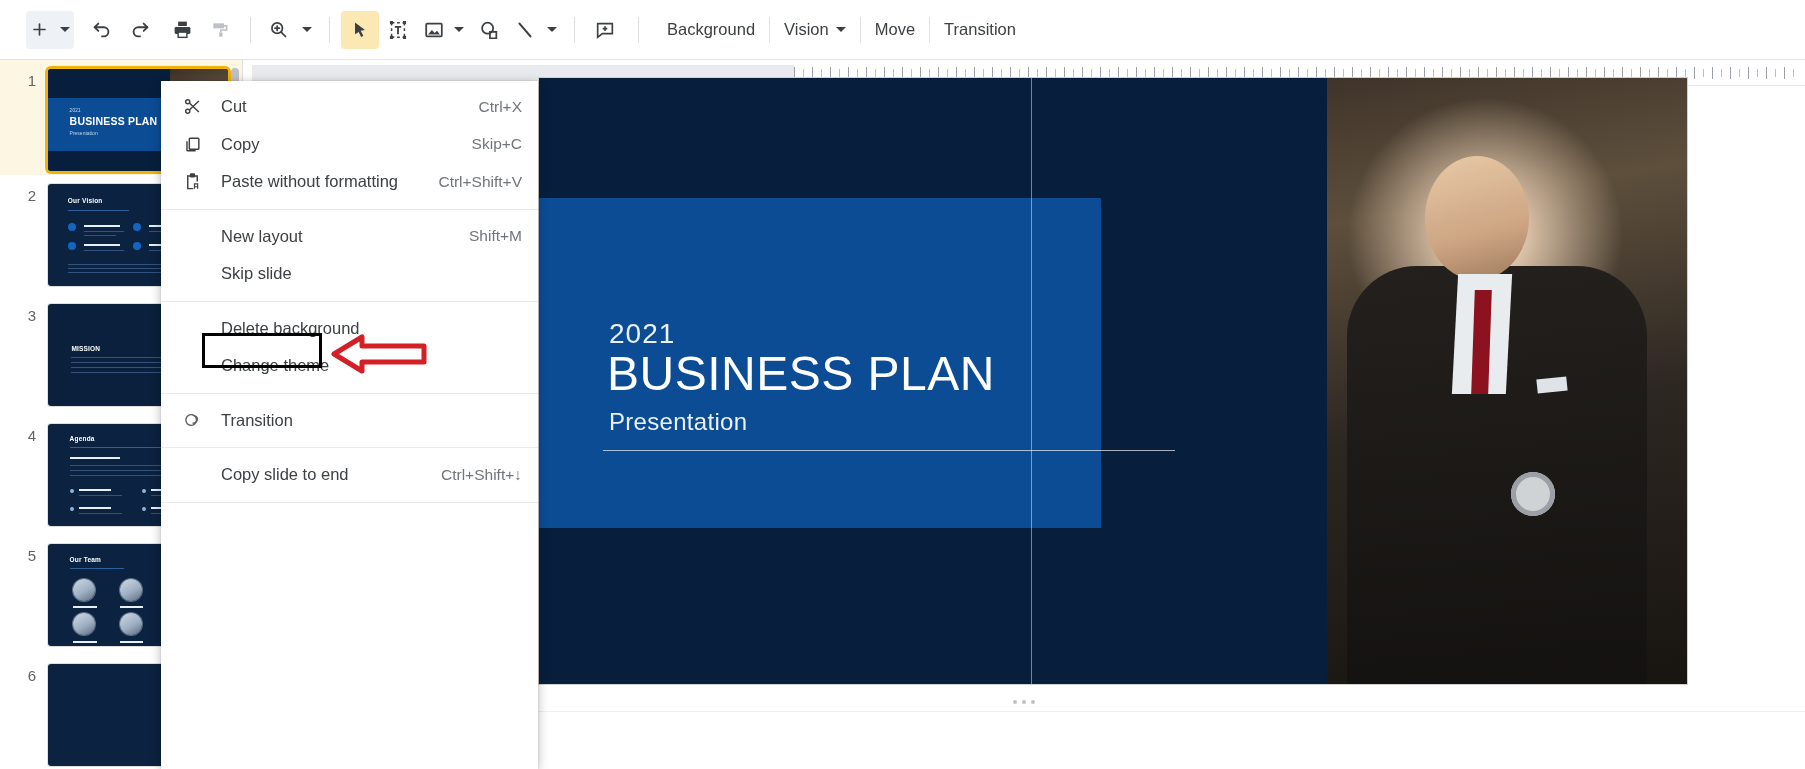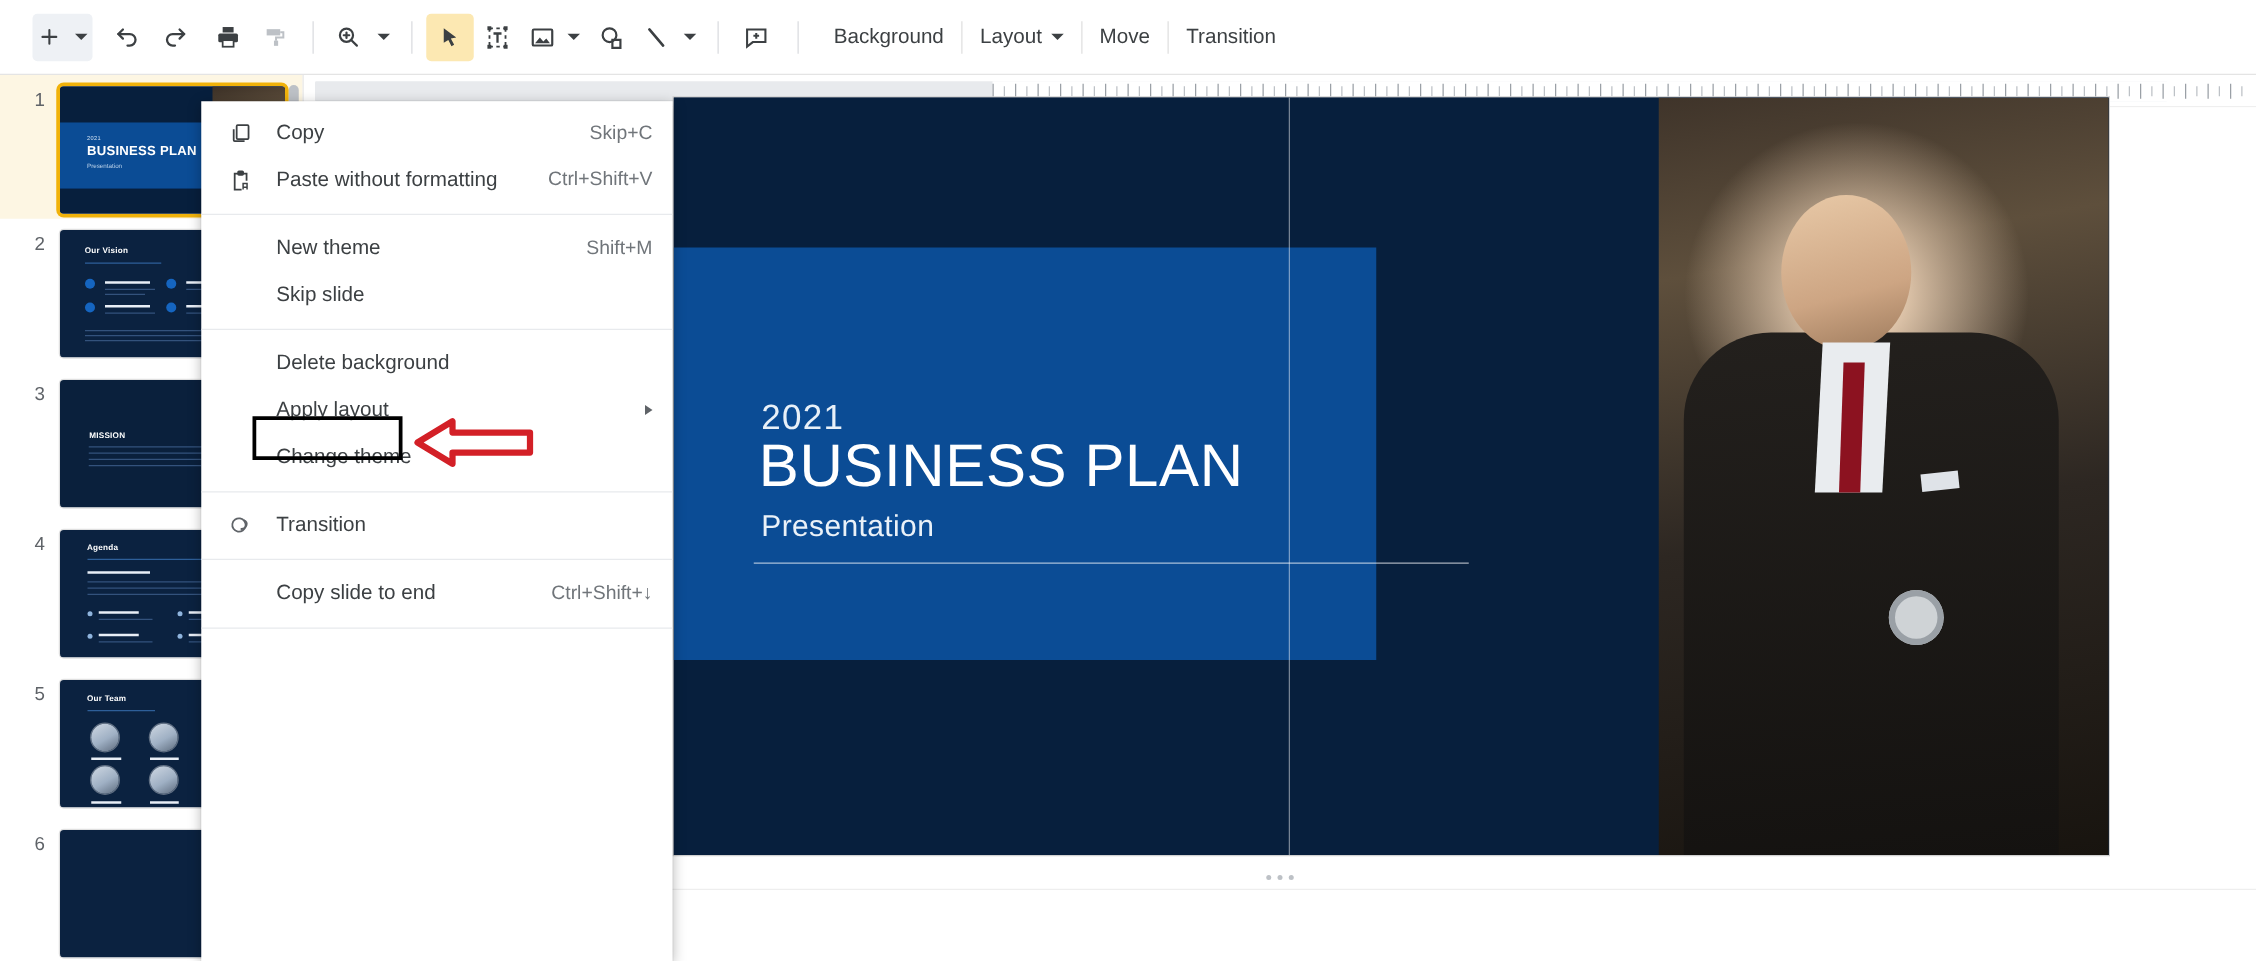--- a/index.html
+++ b/index.html
@@ -398,21 +398,21 @@
           <path d="M12 8v5M9.5 10.5h5" stroke-width="1.8"></path>
         </svg>
       </span>
     </div>
 
     <div class="tb-sep" style="margin-left:14px;margin-right:14px;"></div>
 
     <div class="tb-text">Background</div>
     <div class="tb-textsep"></div>
     <div class="tb-text">
-      <span>Layout</span>
+      <span>Vision</span>
       <span class="tb-caret" style="margin-left:7px;"></span>
     </div>
     <div class="tb-textsep"></div>
     <div class="tb-text">Move</div>
     <div class="tb-textsep"></div>
     <div class="tb-text">Transition</div>
   </div>
 
   <div class="filmstrip">
 
@@ -671,20 +671,31 @@
     <div class="canvas-dots">
       <span></span>
       <span></span>
       <span></span>
     </div>
     <div class="canvas-bottom"></div>
   </div>
 
   <div class="ctx">
 
+    <div class="ctx-item">
+      <span class="ctx-ico">
+        <svg width="19" height="19" viewBox="0 0 24 24" fill="none" stroke="#3c4043" stroke-width="1.8">
+          <circle cx="6" cy="18" r="2.6"></circle>
+            <circle cx="6" cy="6" r="2.6"></circle>
+          <path d="M8 7.5L20 19M8 16.5L20 5"></path>
+        </svg>
+      </span>
+      <span class="ctx-label">Cut</span>
+      <span class="ctx-short">Ctrl+X</span>
+    </div>
 
     <div class="ctx-item">
       <span class="ctx-ico">
         <svg width="19" height="19" viewBox="0 0 24 24" fill="none" stroke="#3c4043" stroke-width="1.8">
           <rect x="8" y="4" width="12" height="14" rx="1"></rect>
             <path d="M5 8v11a1 1 0 0 0 1 1h10"></path>
         </svg>
       </span>
       <span class="ctx-label">Copy</span>
       <span class="ctx-short">Skip+C</span>
@@ -701,42 +712,37 @@
       </span>
       <span class="ctx-label">Paste without formatting</span>
       <span class="ctx-short">Ctrl+Shift+V</span>
     </div>
 
 
     <div class="ctx-div"></div>
 
     <div class="ctx-item">
       <span class="ctx-ico"></span>
-      <span class="ctx-label">New theme</span>
+      <span class="ctx-label">New layout</span>
       <span class="ctx-short">Shift+M</span>
     </div>
 
 
     <div class="ctx-item">
       <span class="ctx-ico"></span>
       <span class="ctx-label">Skip slide</span>
     </div>
 
     <div class="ctx-div"></div>
 
     <div class="ctx-item">
       <span class="ctx-ico"></span>
       <span class="ctx-label">Delete background</span>
     </div>
 
-    <div class="ctx-item">
-      <span class="ctx-ico"></span>
-      <span class="ctx-label">Apply layout</span>
-      <span class="ctx-sub"></span>
-    </div>
 
     <div class="ctx-item">
       <span class="ctx-ico"></span>
       <span class="ctx-label">Change theme</span>
     </div>
 
     <div class="ctx-div"></div>
 
     <div class="ctx-item">
       <span class="ctx-ico">

